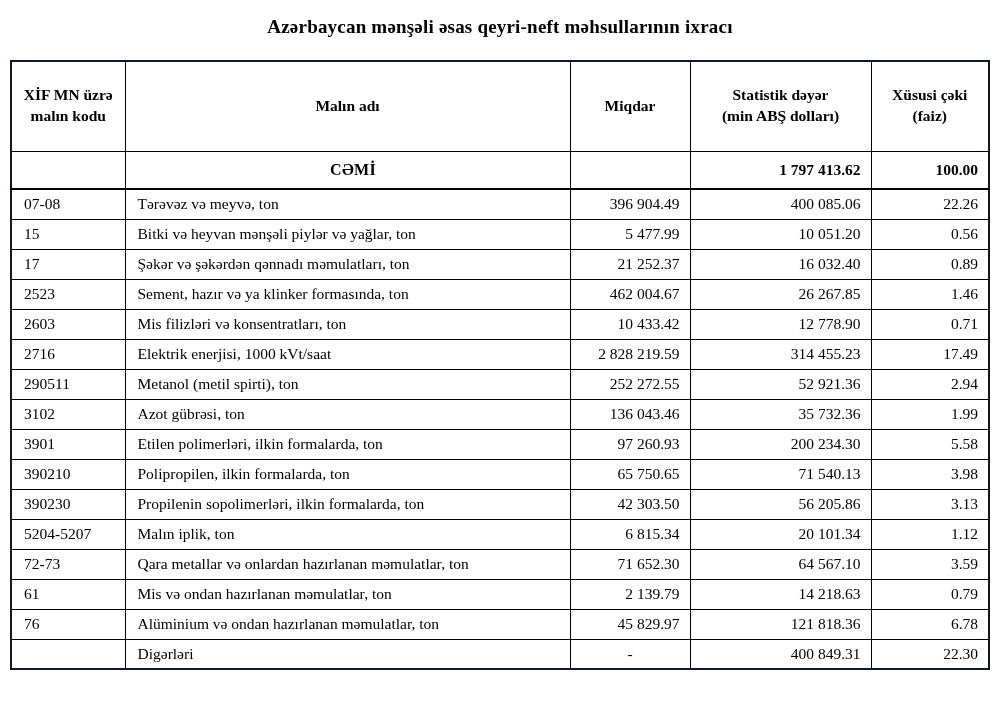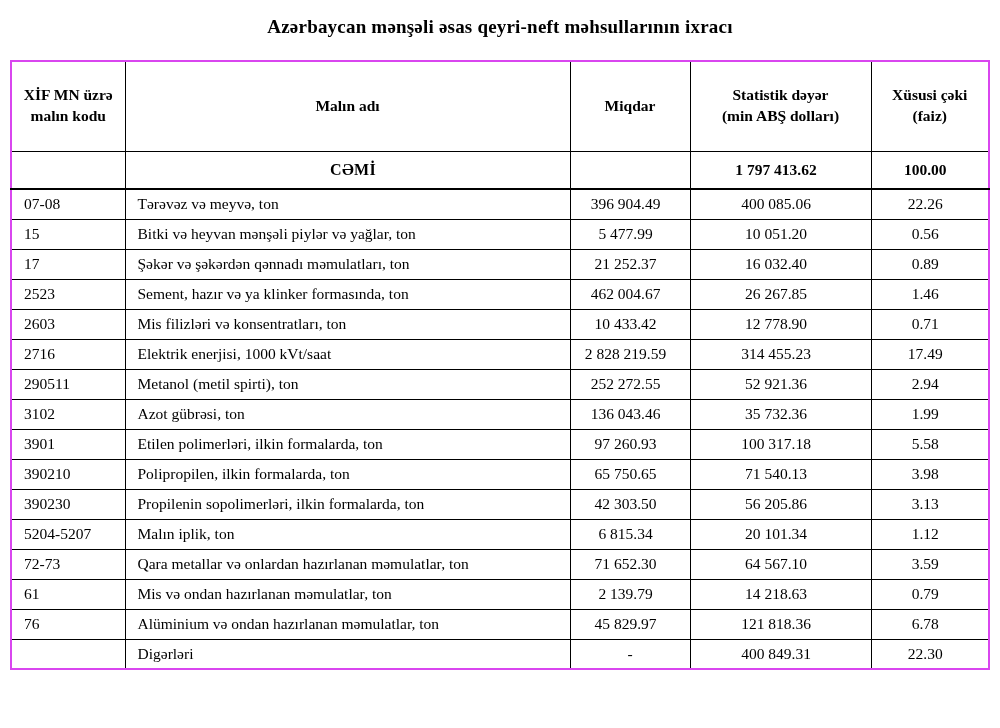--- a/index.html
+++ b/index.html
@@ -22,21 +22,21 @@
     font-weight: bold;
     text-align: center;
     margin: 6px 0 22px 0;
     letter-spacing: 0.2px;
   }
   table.export-table {
     border-collapse: collapse;
     table-layout: fixed;
     width: 978px;
     margin: 0 auto;
-    border: 2px solid #d946ef;
+    border: 2px solid #0f172a;
   }
   table.export-table th,
   table.export-table td {
     border: 1px solid #000;
     vertical-align: middle;
     font-size: 15.5px;
     overflow: hidden;
   }
   thead th {
     font-weight: bold;
@@ -62,21 +62,21 @@
   td.col-code {
     text-align: left;
     padding-left: 12px;
     margin-left: 42px;
   }
   td.col-name {
     text-align: left;
     padding-left: 12px;
   }
   td.col-num {
-    text-align: center;
+    text-align: right;
     padding-right: 10px;
   }
   td.col-dash {
     text-align: center;
   }
 </style>
 </head>
 <body>
 
 <div class="page">
@@ -164,21 +164,21 @@
           <td class="col-code">3102</td>
           <td class="col-name">Azot gübrəsi, ton</td>
           <td class="col-num">136 043.46</td>
           <td class="col-num">35 732.36</td>
           <td class="col-num">1.99</td>
         </tr>
         <tr>
           <td class="col-code">3901</td>
           <td class="col-name">Etilen polimerləri, ilkin formalarda, ton</td>
           <td class="col-num">97 260.93</td>
-          <td class="col-num">100 317.18</td>
+          <td class="col-num">200 234.30</td>
           <td class="col-num">5.58</td>
         </tr>
         <tr>
           <td class="col-code">390210</td>
           <td class="col-name">Polipropilen, ilkin formalarda, ton</td>
           <td class="col-num">65 750.65</td>
           <td class="col-num">71 540.13</td>
           <td class="col-num">3.98</td>
         </tr>
         <tr>

